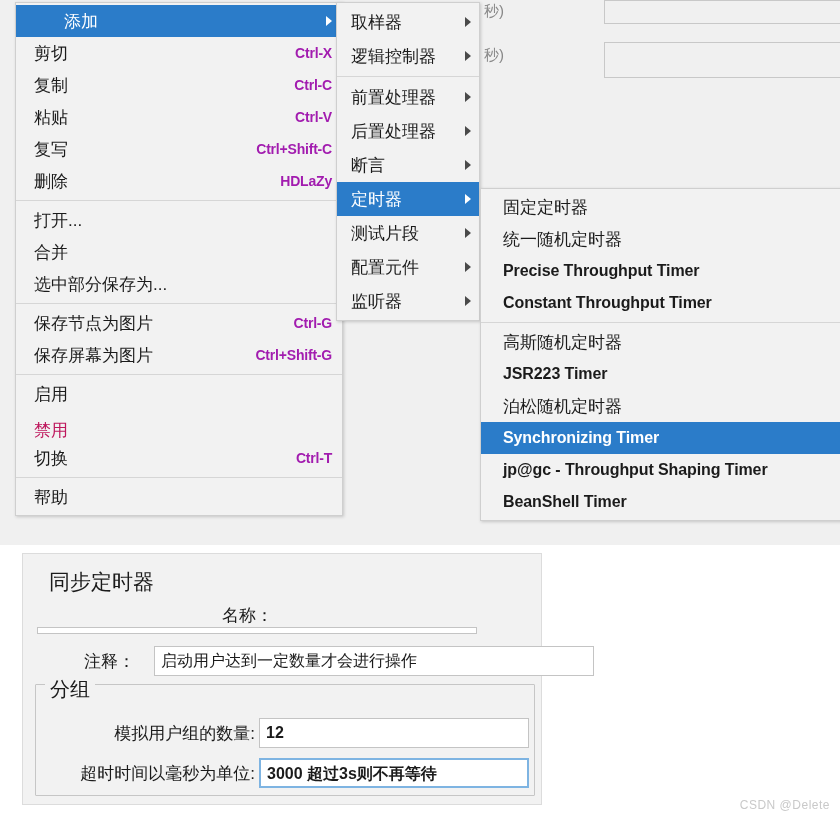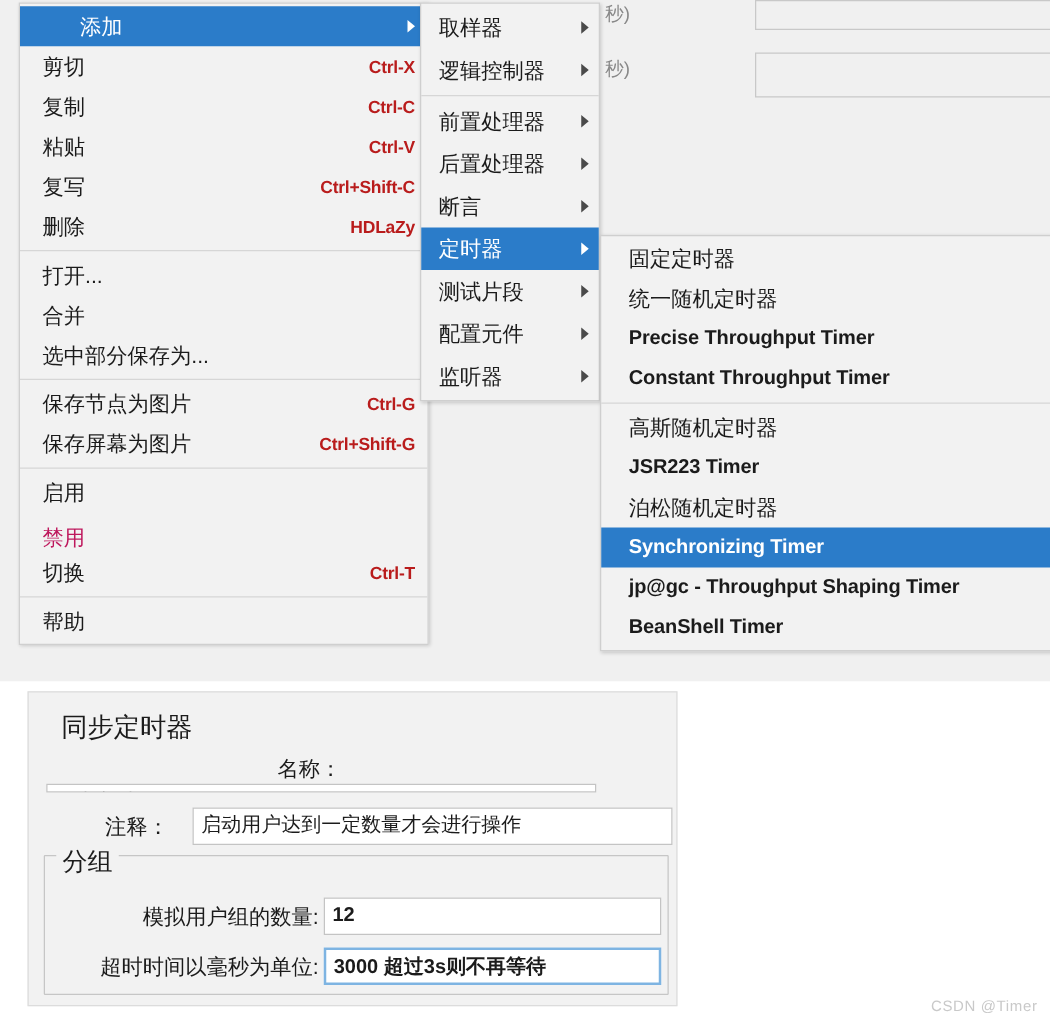--- a/index.html
+++ b/index.html
@@ -38,21 +38,21 @@
     white-space:nowrap;
     box-sizing:border-box;
     cursor:default;
   }
   .mi .lbl{flex:0 0 auto;}
   .mi .accel{
     margin-left:auto;
     font-size:14px;
     font-weight:bold;
     letter-spacing:-.2px;
-    color:#b91c1c;
+    color:#a21caf;
     padding-left:24px;
   }
   .mi.sel{background:#2b7cc9;color:#ffffff;padding-left:48px;}
   .mi.disabled{color:#be185d;align-items:flex-end;}
   .mi .arrow{
     margin-left:auto;
     width:0;height:0;
     border-left:6px solid #4a4a4a;
     border-top:5px solid transparent;
     border-bottom:5px solid transparent;
@@ -93,21 +93,21 @@
   }
   .tf.focused{border:2px solid #7eb4e2;}
   .tf.bold{font-weight:bold;}
 
   #row-name{left:14px;top:50px;flex-direction:column;}
   #row-name .rlabel{width:70px;}
   #row-name .tf{width:440px;}
 
   #row-comment{left:14px;top:92px;margin-left:47px;}
   #row-comment .rlabel{width:70px;}
-  #row-comment .tf{width:384px;}
+  #row-comment .tf{width:440px;}
 
   
   #groupbox{
     position:absolute;left:12px;top:130px;width:500px;height:112px;
     border:1px solid #c6c6c6;border-radius:1px;box-sizing:border-box;
   }
   #group-legend{
     position:absolute;left:22px;top:122px;background:#f2f2f2;
     padding:0 5px;font-size:20px;color:#1b1b1b;
   }
@@ -291,13 +291,13 @@
     <div class="rlabel">模拟用户组的数量:</div>
     <div class="tf bold">12</div>
   </div>
 
   <div class="row" id="row-timeout">
     <div class="rlabel">超时时间以毫秒为单位:</div>
     <div class="tf bold focused">3000 超过3s则不再等待</div>
   </div>
 </div>
 
-<div id="watermark">CSDN @Timer</div>
+<div id="watermark">CSDN @Delete</div>
 
 </body></html>

